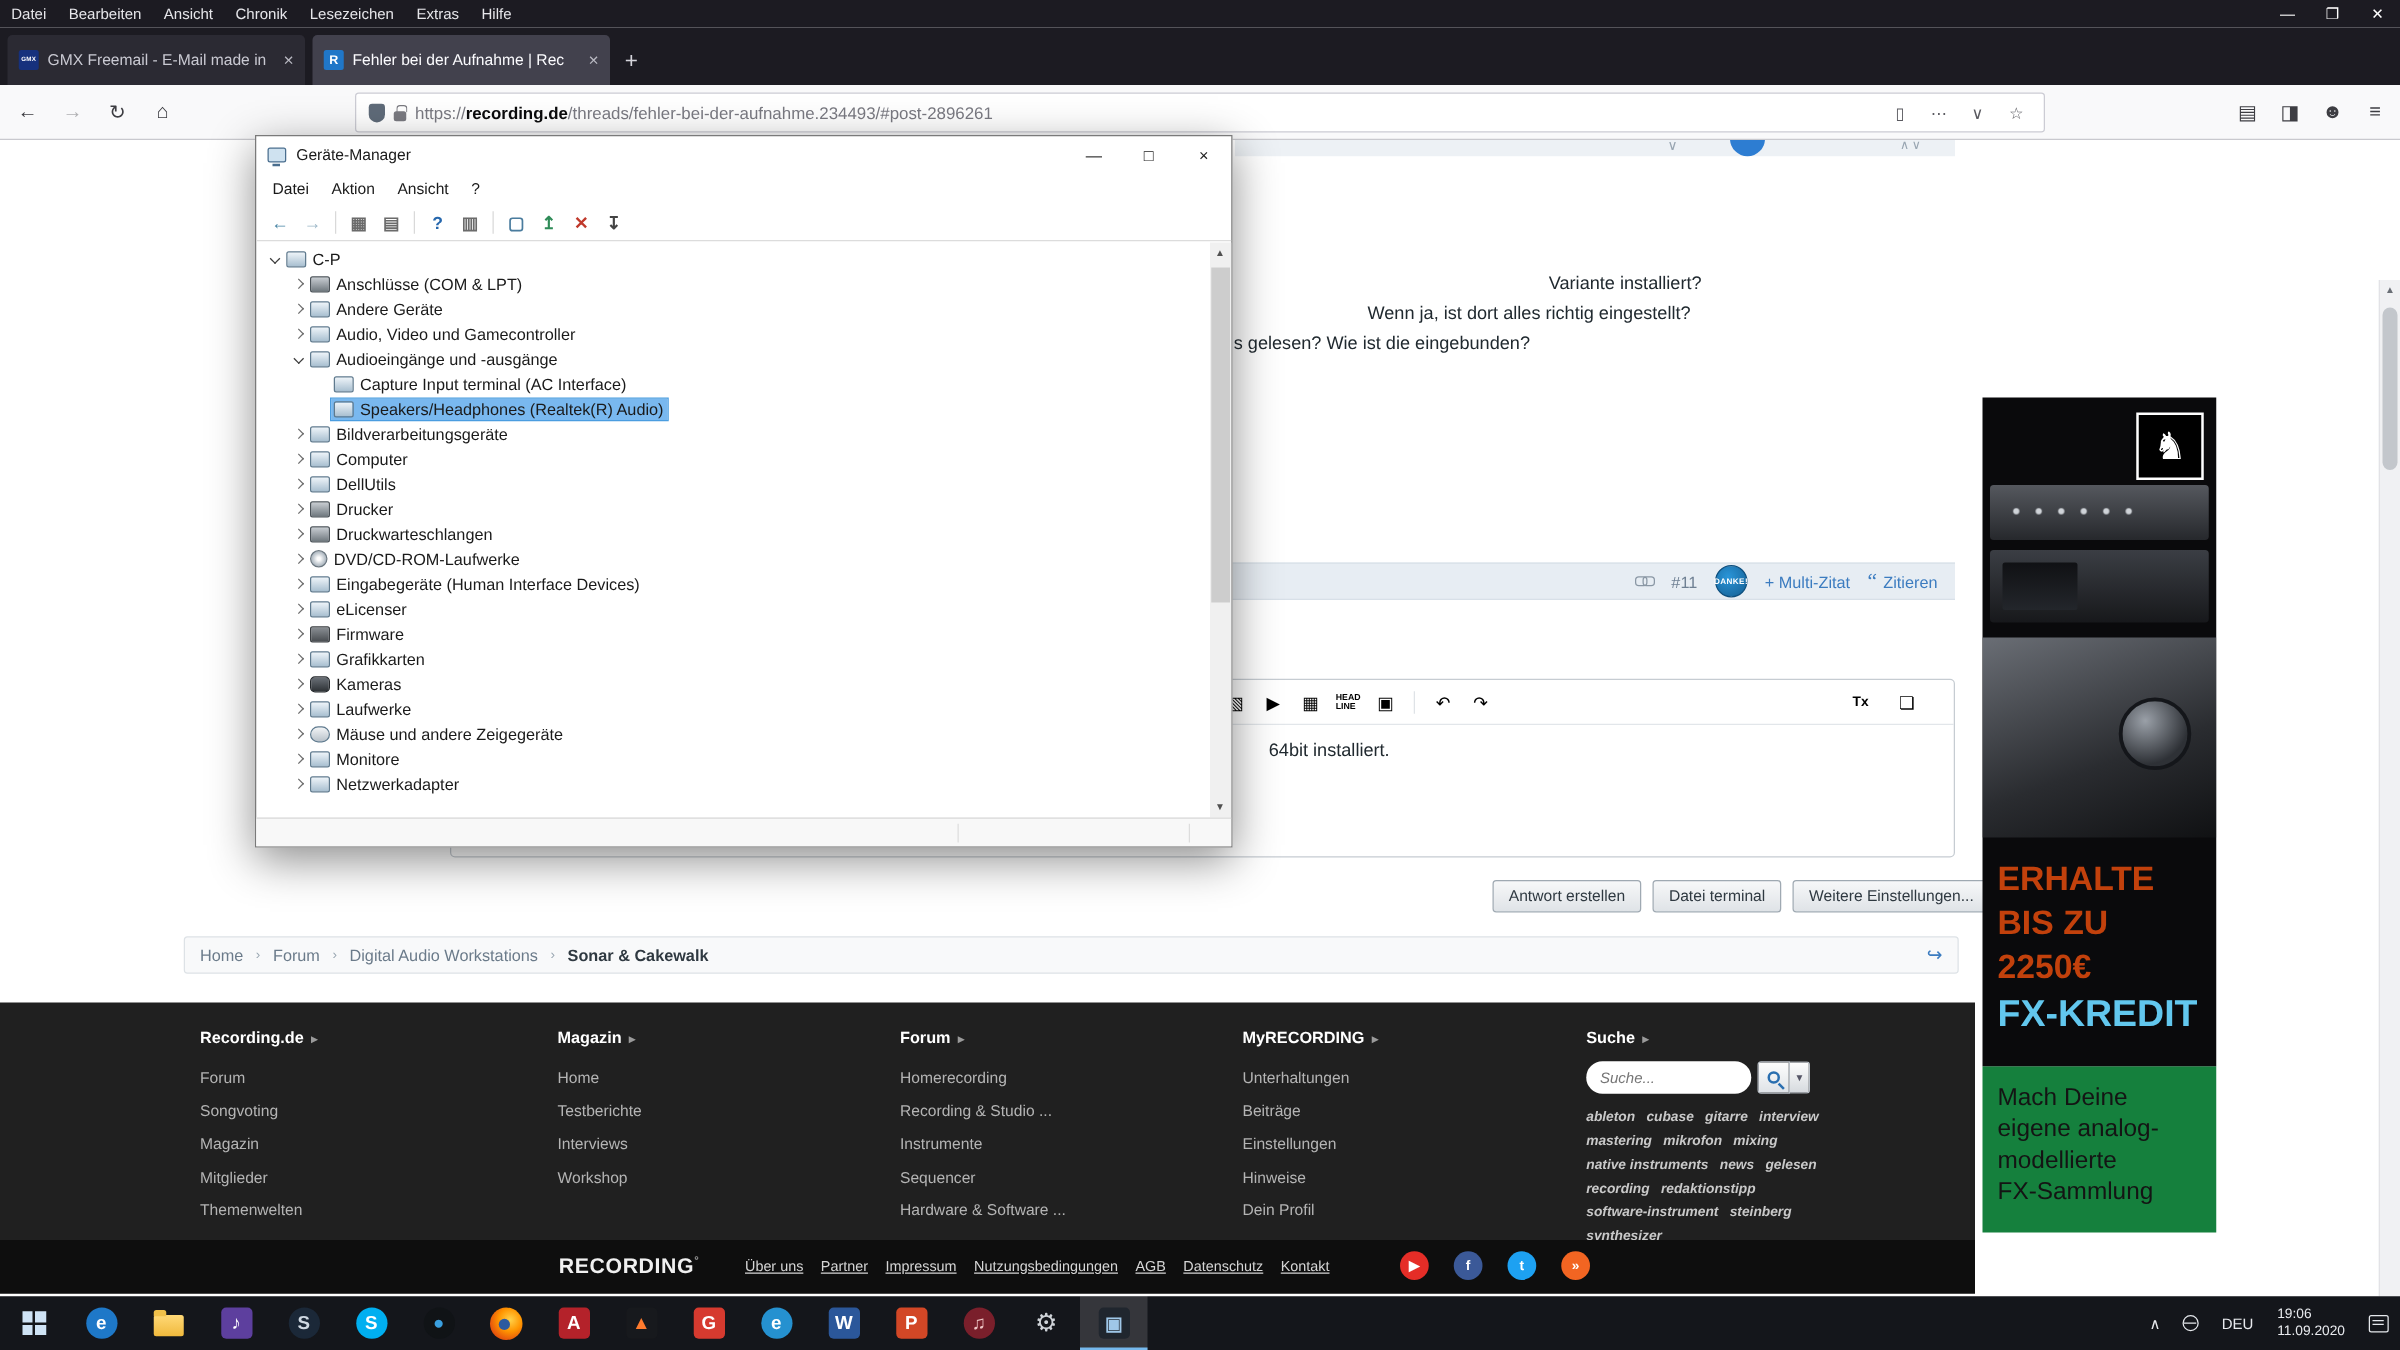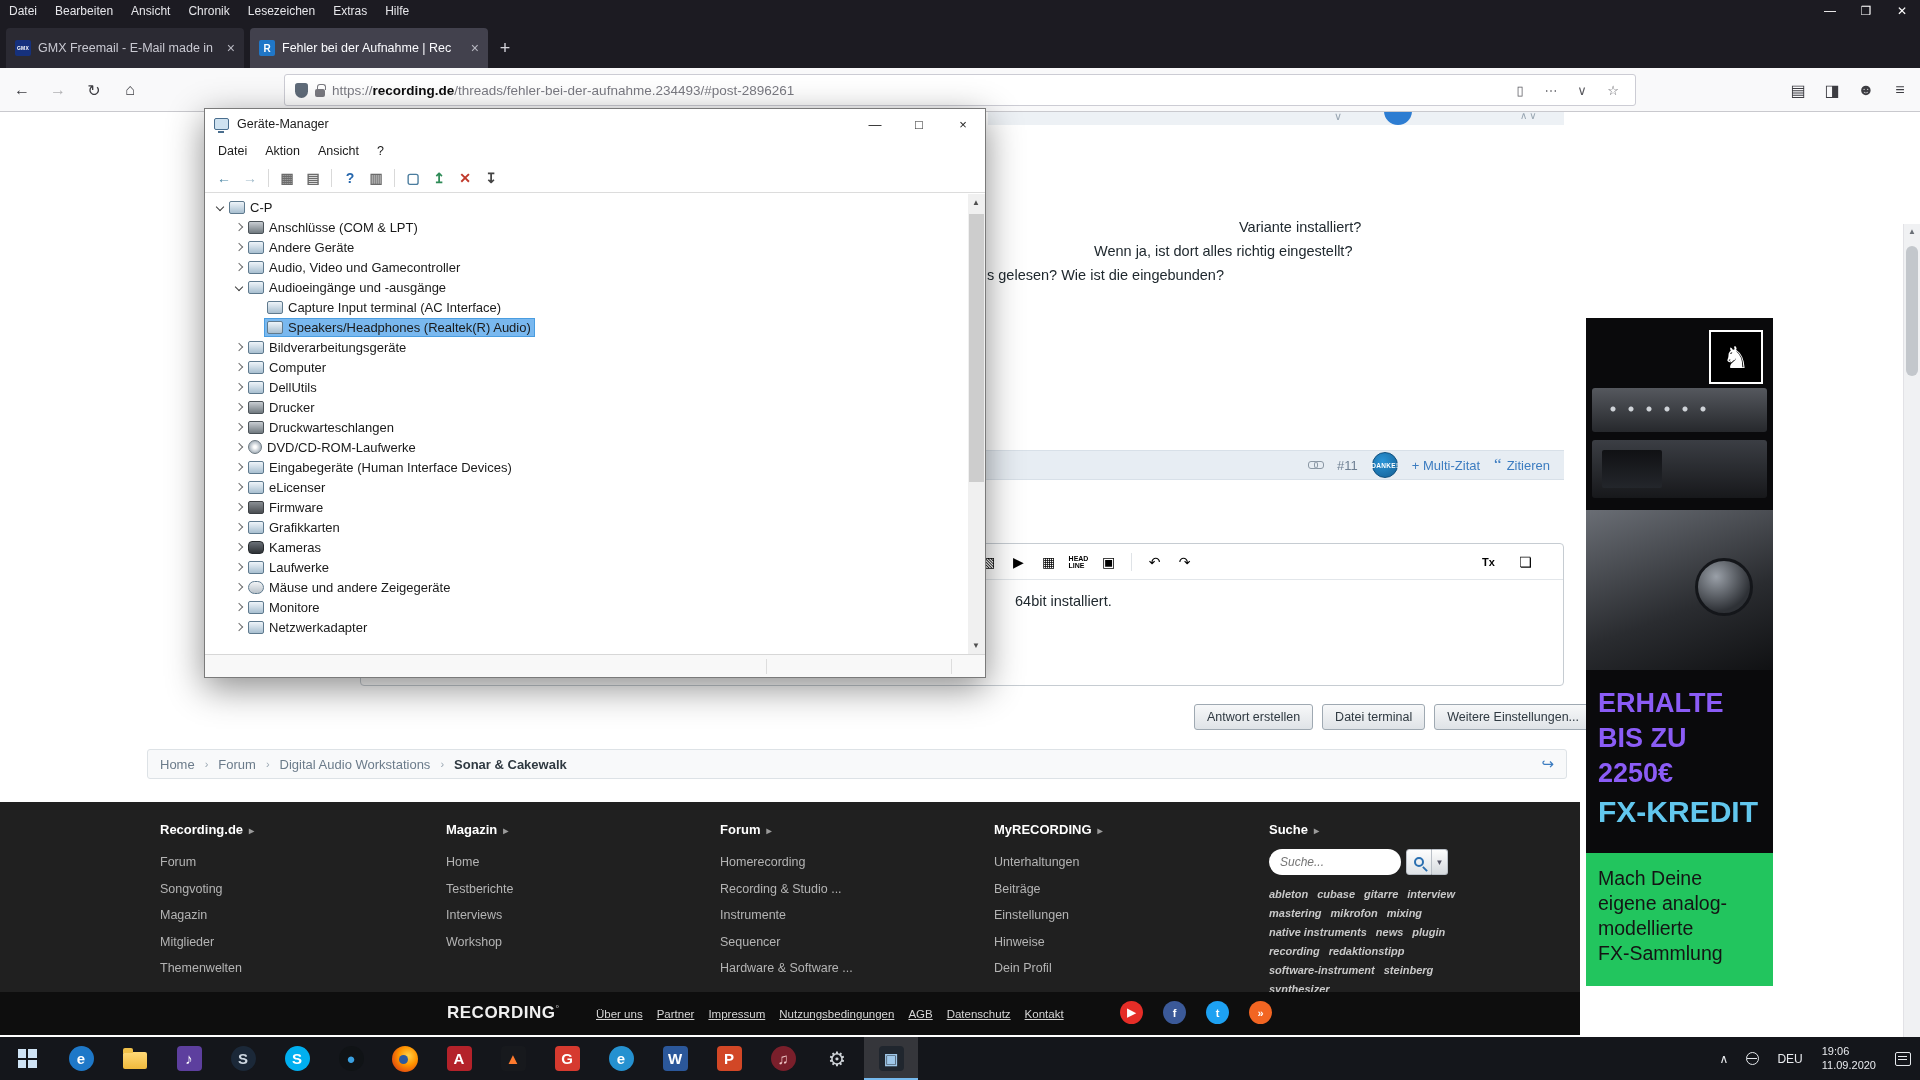--- a/index.html
+++ b/index.html
@@ -95,23 +95,23 @@
   .ad { left:1586px; top:206px; width:187px; height:668px; }
   .ad-dark { position:relative; width:100%; height:535px; background:#0a0a0c; overflow:hidden; }
   .ad-logo { position:absolute; top:12px; right:10px; width:54px; height:54px; background:#000; border:2px solid #fff; color:#fff; font-size:30px; display:flex; align-items:center; justify-content:center; }
   .ad-unit1 { position:absolute; top:70px; left:6px; right:6px; height:44px; background:linear-gradient(180deg,#55585e,#26282c); border-radius:3px; }
   .ad-unit1::before { content:""; position:absolute; left:12px; top:16px; width:110px; height:10px; background:radial-gradient(circle, #cfd3d8 2px, transparent 3px); background-size:18px 10px; }
   .ad-unit2 { position:absolute; top:122px; left:6px; right:6px; height:58px; background:linear-gradient(180deg,#3b3e44,#17181b); border-radius:3px; }
   .ad-unit2::before { content:""; position:absolute; left:10px; top:10px; width:60px; height:38px; background:linear-gradient(#101114,#23262b); border-radius:2px; }
   .ad-unit3 { position:absolute; top:192px; left:0; right:0; height:160px; background:linear-gradient(160deg,#6a6e75,#2a2c30 60%,#101113); }
   .ad-knob { position:absolute; top:240px; right:20px; width:58px; height:58px; border-radius:50%; background:radial-gradient(circle at 35% 30%, #9aa0a8, #2e3136 70%); border:3px solid #14161a; }
   .ad-text { position:absolute; left:12px; top:368px; }
-  .ad-line { color:#8b5cf6; font-size:27px; font-weight:bold; line-height:35px; }
+  .ad-line { color:#c2410c; font-size:27px; font-weight:bold; line-height:35px; }
   .ad-highlight { font-size:30px; font-weight:bold; line-height:38px; margin-top:2px; }
-  .ad-white { width:100%; height:133px; background:#22c55e; padding:13px 0 0 12px; }
+  .ad-white { width:100%; height:133px; background:#15803d; padding:13px 0 0 12px; }
   .ad-tag-line { color:#141414; font-size:19.5px; font-weight:500; line-height:25px; }
 
   
   .page-scrollbar { position:absolute; right:0; top:112px; width:17px; height:925px; background:#f0f1f3; border-left:1px solid #e2e2e6; z-index:35; }
   .sb-arrow { position:absolute; left:0; width:16px; text-align:center; font-size:8px; color:#6a6f76; }
   .page-scrollbar .thumb { position:absolute; left:2px; top:22px; width:12px; height:130px; background:#c3c7cc; border-radius:6px; }
 
   
   .dm-window { position:absolute; left:204px; top:108px; width:782px; height:570px; background:#fff; border:1px solid #7a7a7a; box-shadow:0 10px 34px rgba(0,0,0,.45); z-index:40; font-size:13px; color:#1a1a1a; }
   .dm-titlebar { height:30px; display:flex; align-items:center; padding-left:9px; }
@@ -333,21 +333,21 @@
           <div class="tag-cloud">
             <span class="tag">ableton</span>
             <span class="tag">cubase</span>
             <span class="tag">gitarre</span>
             <span class="tag">interview</span>
             <span class="tag">mastering</span>
             <span class="tag">mikrofon</span>
             <span class="tag">mixing</span>
             <span class="tag">native instruments</span>
             <span class="tag">news</span>
-            <span class="tag">plugin</span>
+            <span class="tag">gelesen</span>
             <span class="tag">recording</span>
             <span class="tag">redaktionstipp</span>
             <span class="tag">software-instrument</span>
             <span class="tag">steinberg</span>
             <span class="tag">synthesizer</span>
           </div>
         </div>
       </div>
 
     <div class="page-el footer-bottom">

